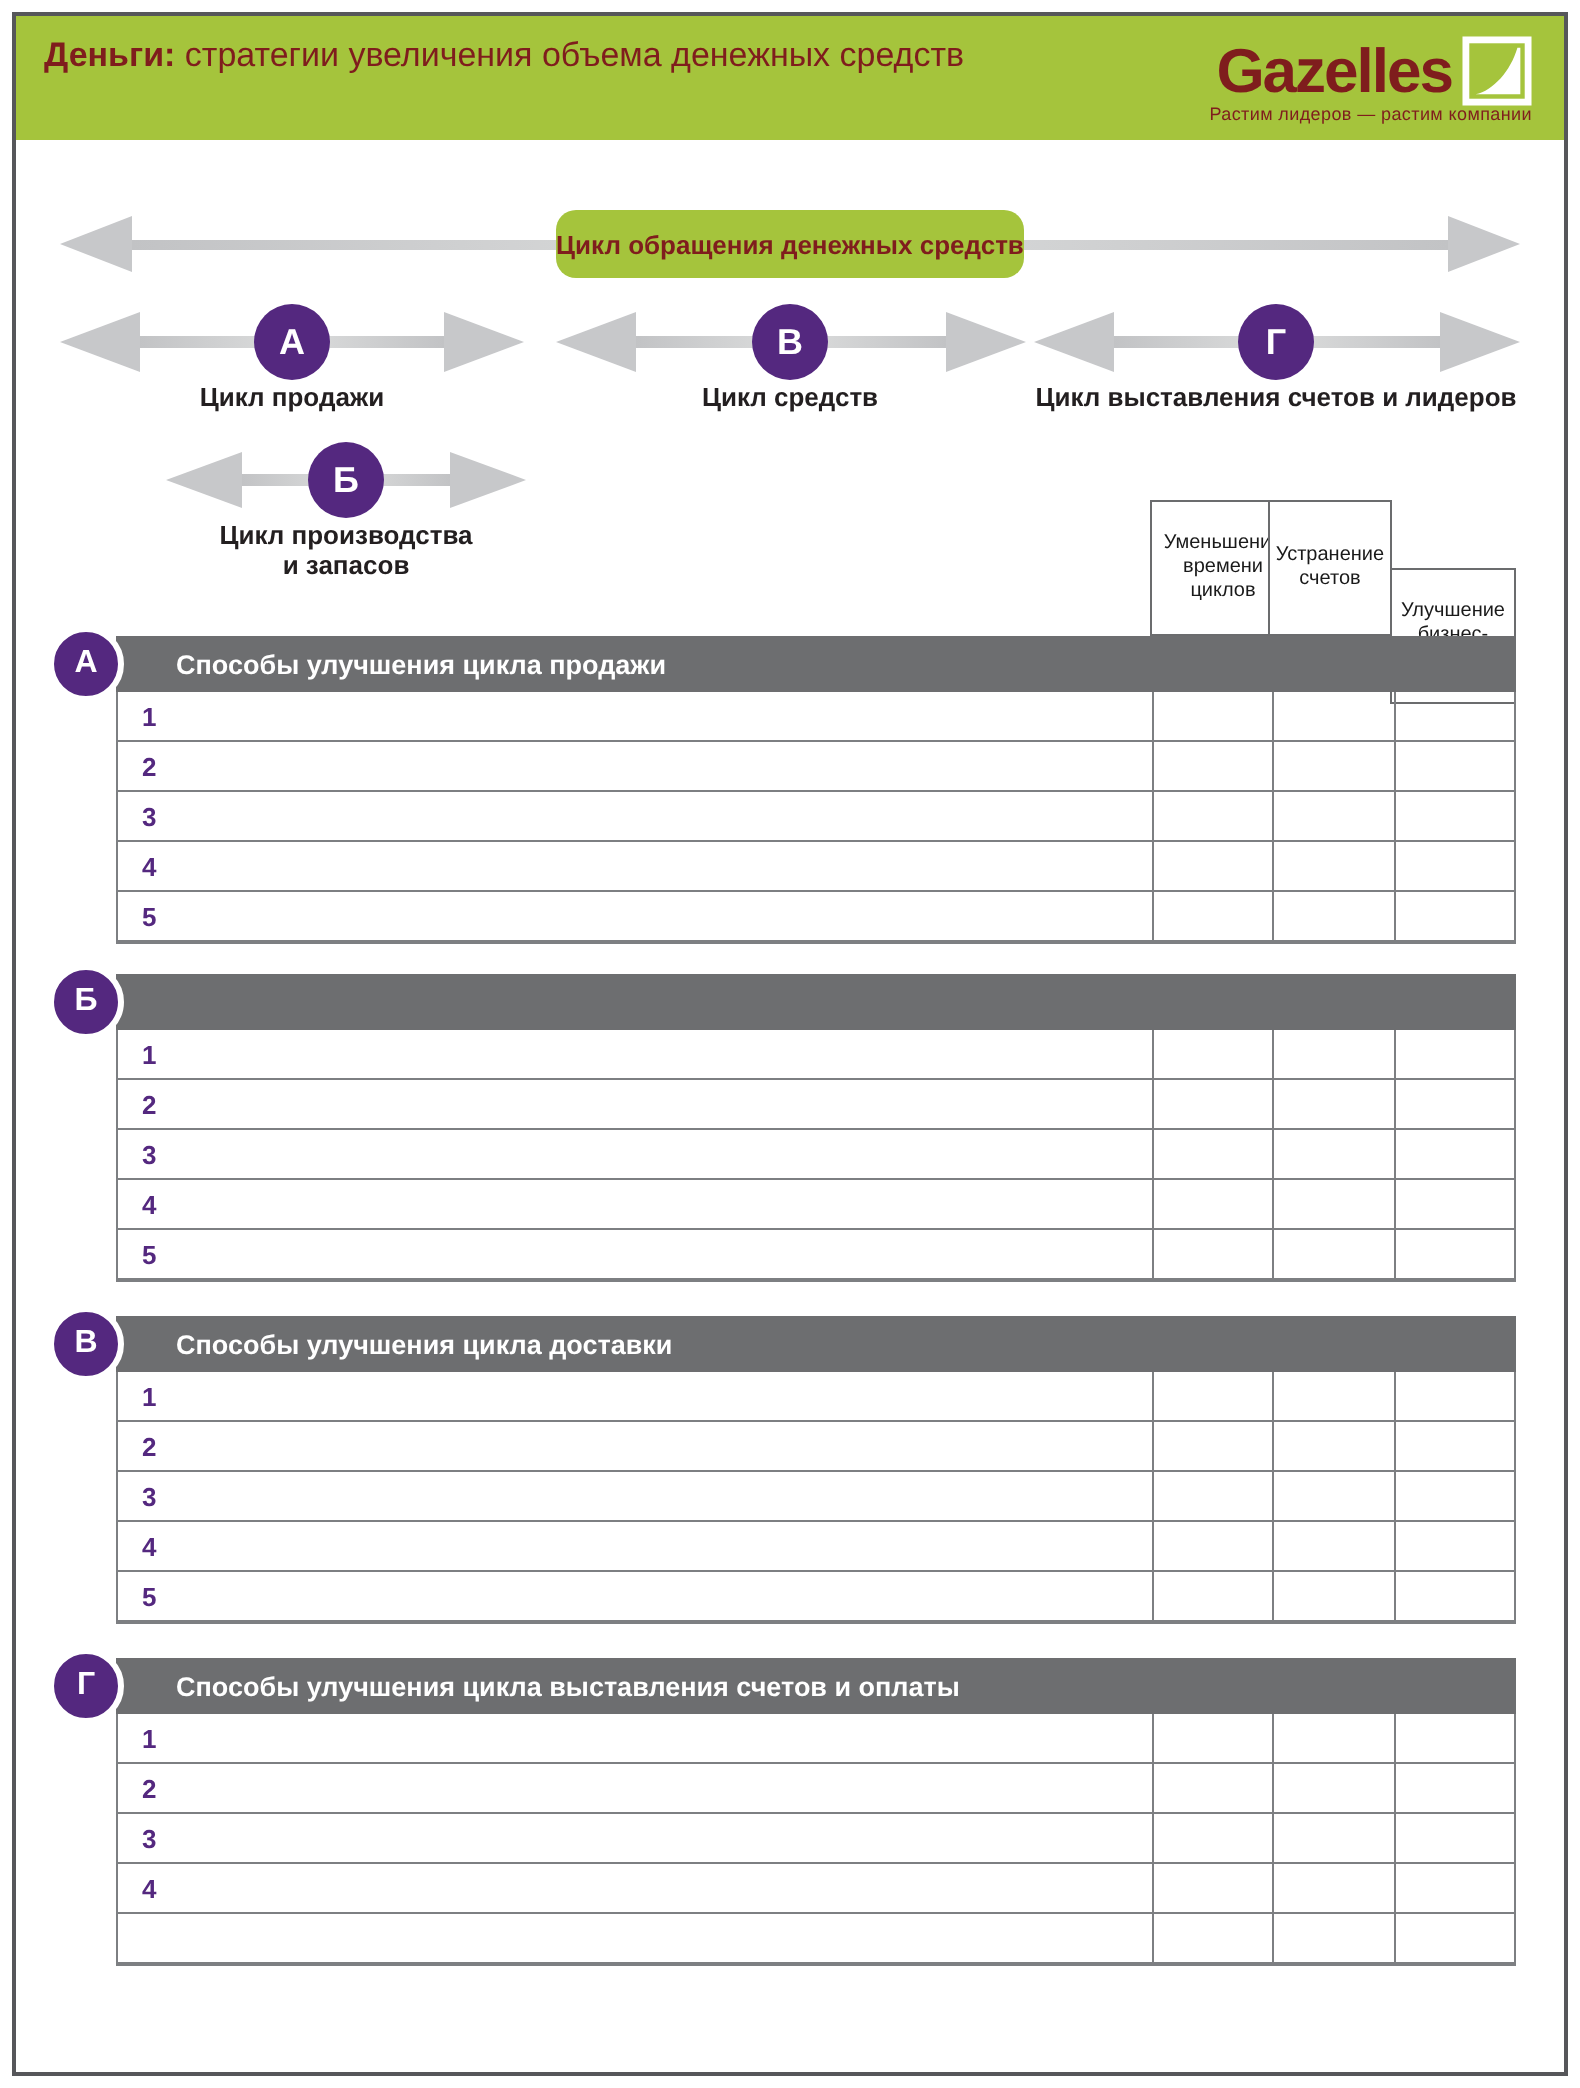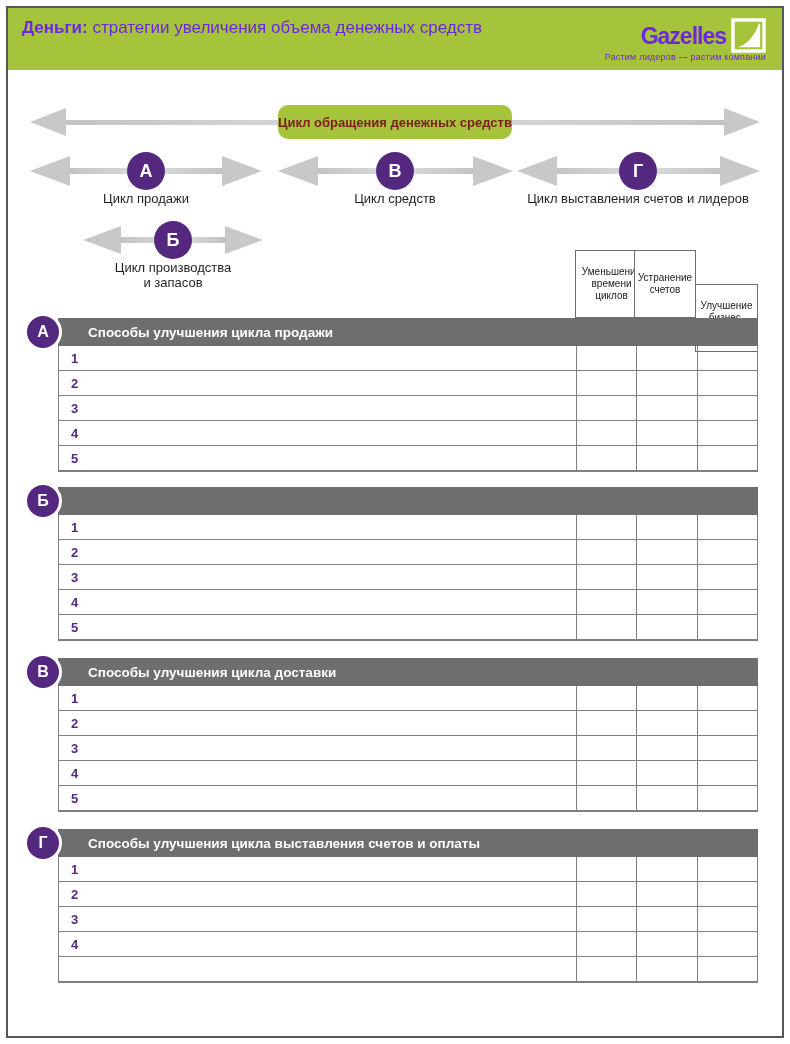--- a/index.html
+++ b/index.html
@@ -18,37 +18,37 @@
     left: 6px; top: 6px; right: 6px; bottom: 6px;
     border: 2px solid var(--page_border, #56575a);
     pointer-events: none;
   }
 
   
   .header {
     position: absolute;
     left: 8px; top: 8px; width: 774px; height: 62px;
     background: var(--green, #a5c43c);
-    color: #6d28d9;
+    color: #7f1d1d;
   }
   .title {
     position: absolute;
     left: 14px; top: 10px;
     font-size: 17px;
     line-height: 19px;
   }
   .title .b { font-weight: bold; }
   .logo {
     position: absolute;
     right: 16px; top: 10px;
     text-align: right;
   }
   .logo-row { display: flex; align-items: center; justify-content: flex-end; }
   .logo-text {
-    font-size: 23px;
+    font-size: 31px;
     font-weight: bold;
     letter-spacing: -1px;
     line-height: 34px;
   }
   .logo-icon { margin-left: 5px; display: block; }
   .tagline {
     font-size: 9px;
     margin-top: -1px;
     letter-spacing: 0.2px;
   }
@@ -94,21 +94,21 @@
     width: 38px; height: 38px;
     border-radius: 50%;
     background: var(--purple, #54287f);
     color: #ffffff;
     font-weight: bold;
     font-size: 18px;
     display: flex; align-items: center; justify-content: center;
   }
   .cycle-label {
     position: absolute;
-    font-weight: normal;
+    font-weight: bold;
     font-size: 13px;
     color: #231f20;
     text-align: center;
     white-space: pre-line;
     line-height: 15px;
   }
 
   
   .col-head {
     position: absolute;

